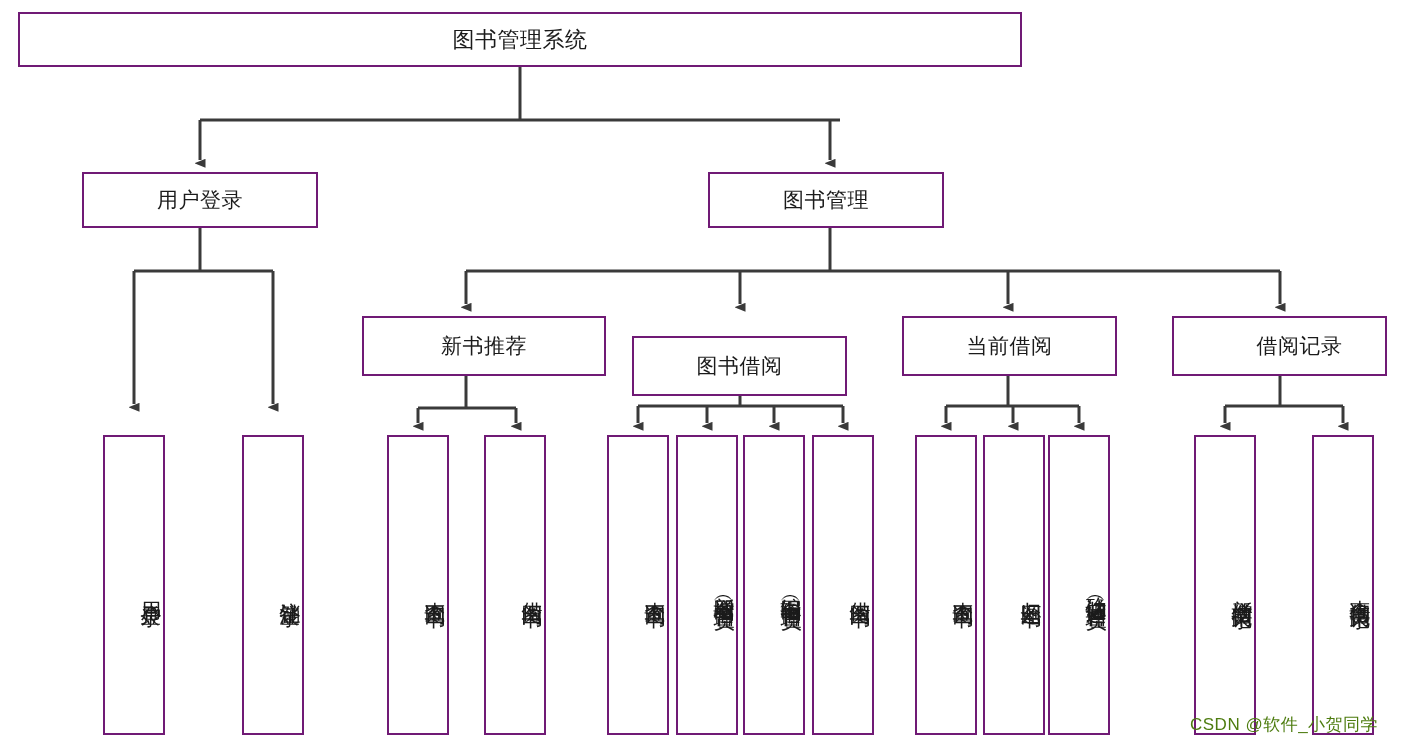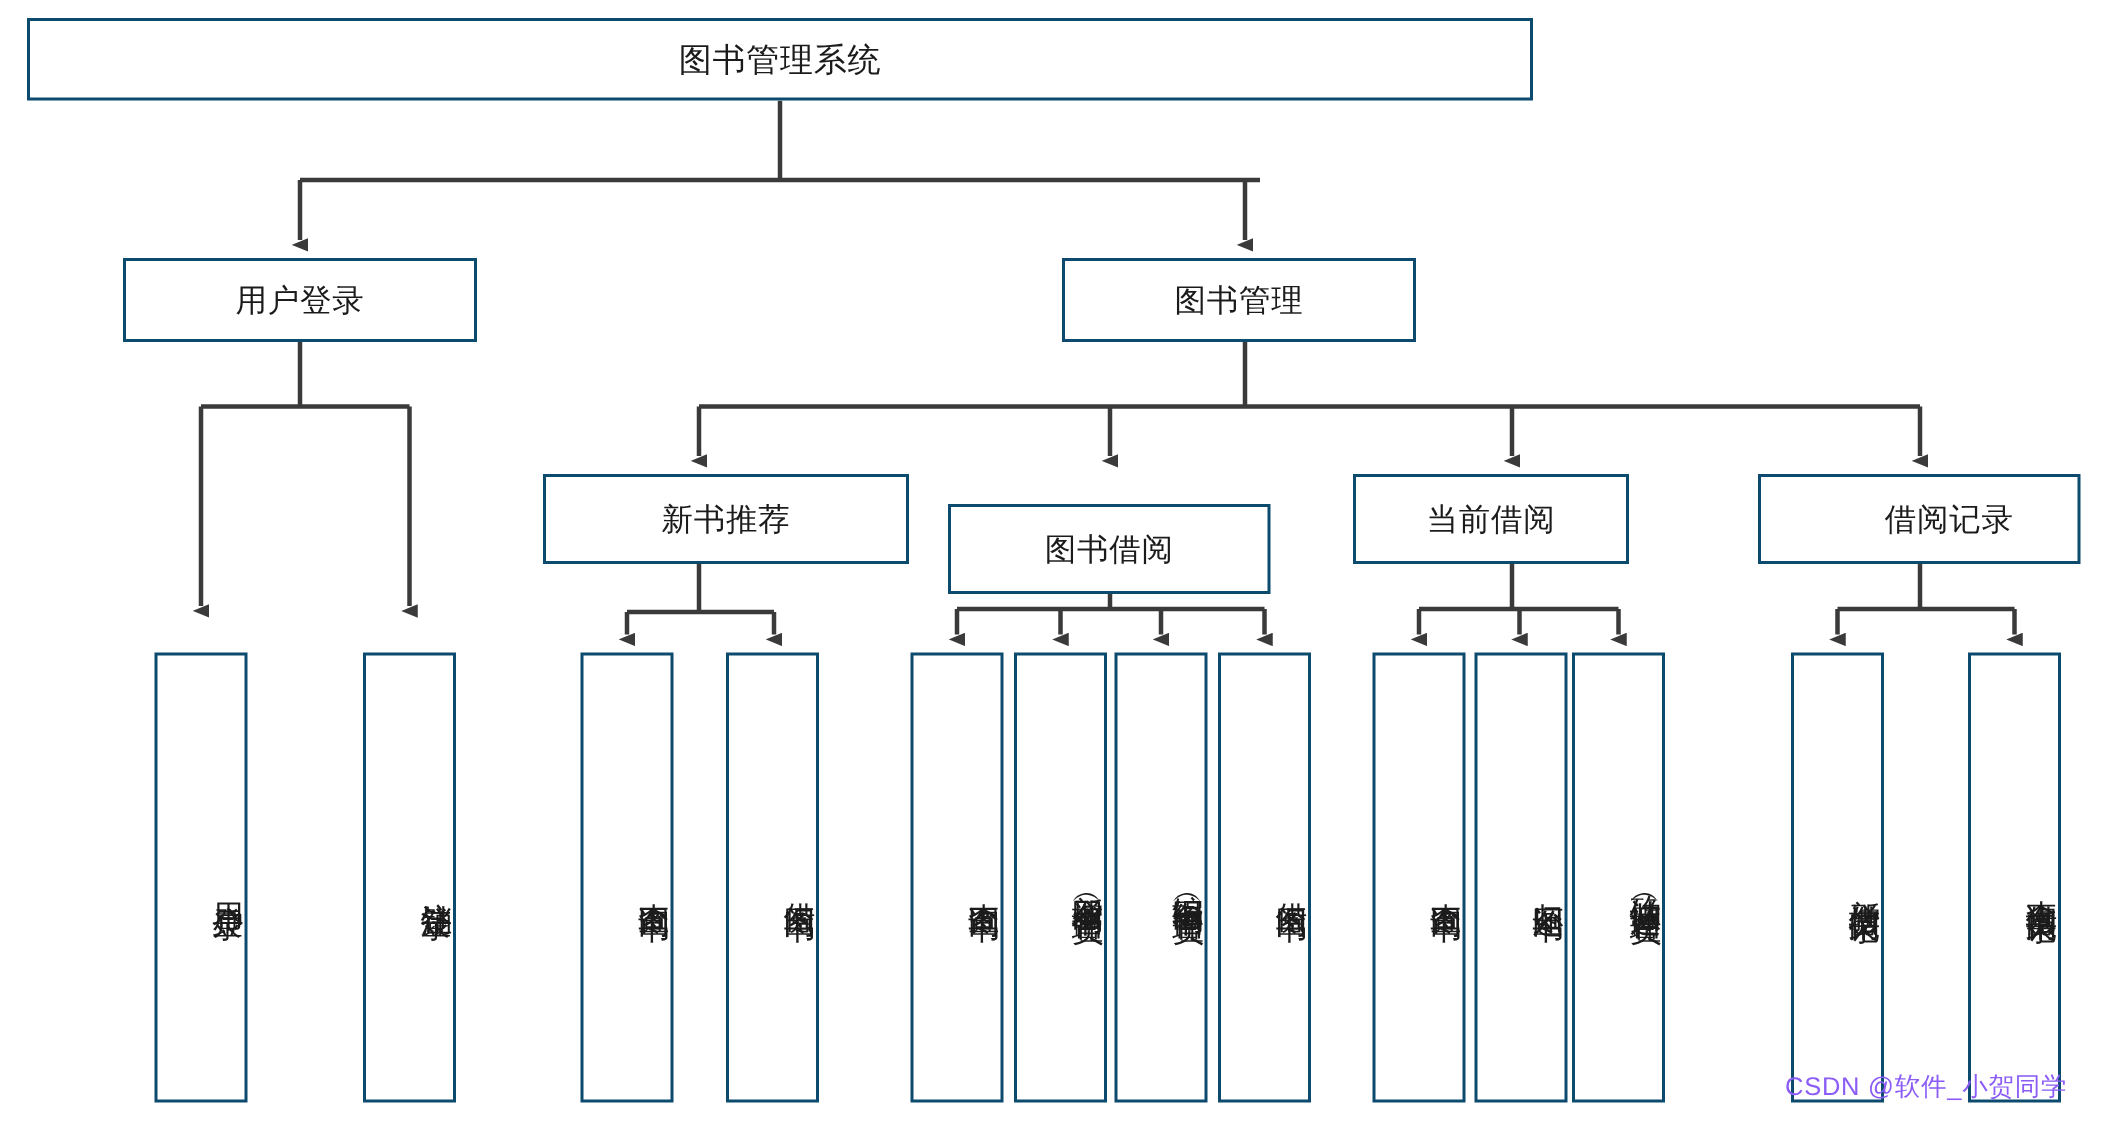--- a/index.html
+++ b/index.html
@@ -21,21 +21,21 @@
     position: absolute;
     left: 0;
     top: 0;
     width: 1405px;
     height: 747px;
     pointer-events: none;
   }
   .node {
     position: absolute;
     box-sizing: border-box;
-    border: 2px solid #0c4a6e;
+    border: 2px solid #701a75;
     background: #ffffff;
     display: flex;
     align-items: center;
     justify-content: center;
     color: #1b1b1b;
     letter-spacing: 0.5px;
     text-align: center;
   }
   .node.horiz {
     font-size: 21px;
@@ -51,21 +51,21 @@
     justify-content: center;
   }
   .node.root {
     font-size: 22px;
   }
   #watermark {
     position: absolute;
     left: 1190px;
     top: 713px;
     font-size: 17px;
-    color: #8b5cf6;
+    color: #4d7c0f;
     white-space: nowrap;
     letter-spacing: 0.5px;
   }
 </style>
 </head>
 <body>
 
 <div id="canvas">
 
   <svg id="edges" viewBox="0 0 1405 747" xmlns="http://www.w3.org/2000/svg">
@@ -128,21 +128,21 @@
   <div class="node horiz" style="left:708px; top:172px; width:236px; height:56px;">
     <span>图书管理</span>
   </div>
 
   <div class="node horiz" style="left:362px; top:316px; width:244px; height:60px;">
     <span>新书推荐</span>
   </div>
   <div class="node horiz" style="left:632px; top:316px; width:215px; height:60px;margin-top:20px;">
     <span>图书借阅</span>
   </div>
-  <div class="node horiz" style="left:902px; top:316px; width:184px; height:60px;">
+  <div class="node horiz" style="left:902px; top:316px; width:215px; height:60px;">
     <span>当前借阅</span>
   </div>
   <div class="node horiz" style="left:1172px; top:316px; width:215px; height:60px;padding-left:40px;">
     <span>借阅记录</span>
   </div>
 
   <div class="node vert" style="left:103px; top:435px; width:62px; height:300px;">
     <span>用户登录</span>
   </div>
   <div class="node vert" style="left:242px; top:435px; width:62px; height:300px;">

